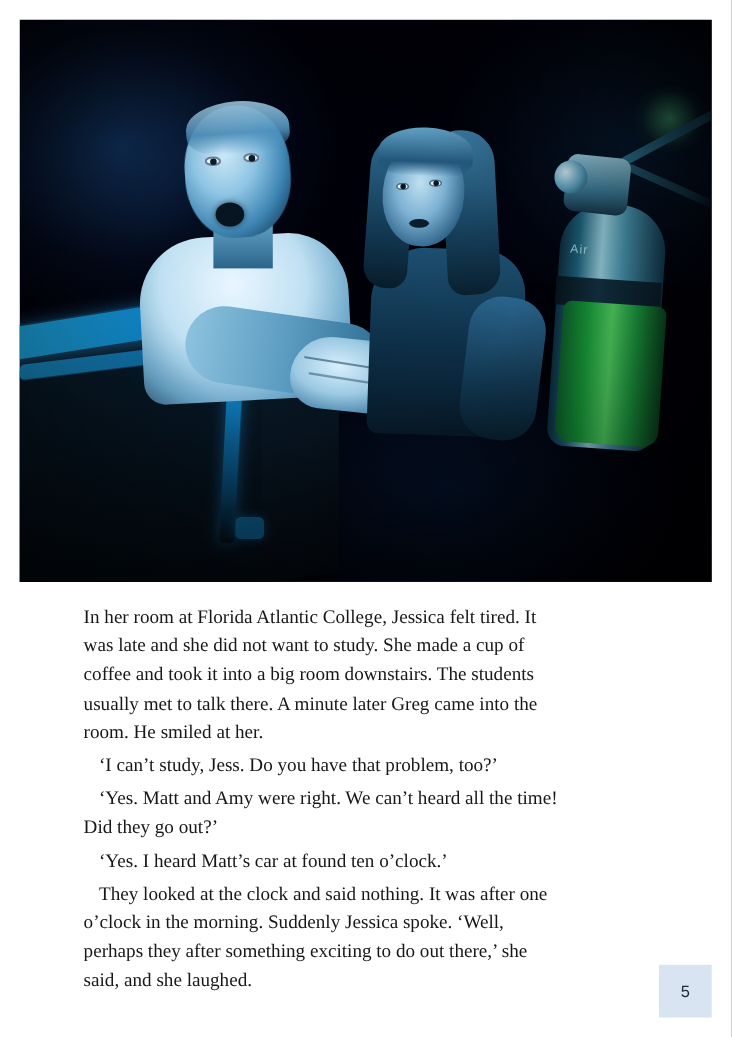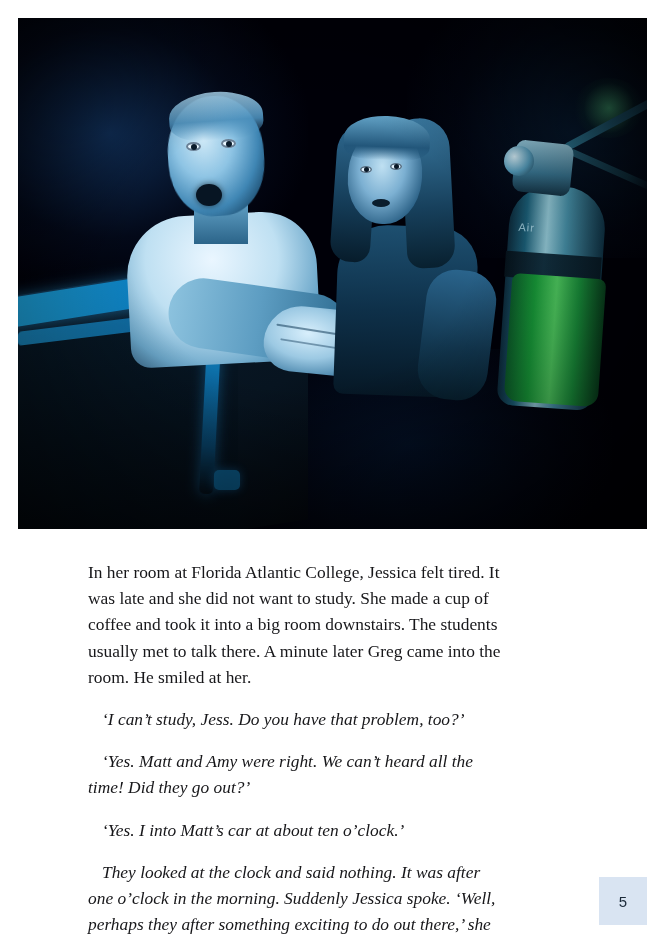--- a/index.html
+++ b/index.html
@@ -384,25 +384,24 @@
     position: absolute;
     left: 72px;
     top: 543px;
     width: 446px;
     font-size: 17.4px;
     line-height: 26.2px;
     color: #17171a;
     text-align: left;
   }
   .text-block p {
-    margin: 16px;
+    margin: 4px;
   }
   .text-block p.indent {
     text-indent: 14px;
-    font-style: italic;
   }
 
   
   .page-number-box {
     position: absolute;
     right: 18px;
     bottom: 18px;
     width: 48px;
     height: 48px;
     background: #d9e4f2;
@@ -470,21 +469,21 @@
     <div class="tank-knob"></div>
     <div class="tank-label">Air</div>
 
     <div class="vignette"></div>
   </div>
 
   <div class="text-block">
     <p>In her room at Florida Atlantic College, Jessica felt tired. It was late and she did not want to study. She made a cup of coffee and took it into a big room downstairs. The students usually met to talk there. A minute later Greg came into the room. He smiled at her.</p>
     <p class="indent">‘I can’t study, Jess. Do you have that problem, too?’</p>
     <p class="indent">‘Yes. Matt and Amy were right. We can’t heard all the time! Did they go out?’</p>
-    <p class="indent">‘Yes. I into Matt’s car at about ten o’clock.’</p>
+    <p class="indent">‘Yes. I heard Matt’s car at found ten o’clock.’</p>
     <p class="indent">They looked at the clock and said nothing. It was after one o’clock in the morning. Suddenly Jessica spoke. ‘Well, perhaps they after something exciting to do out there,’ she said, and she laughed.</p>
   </div>
 
   <div class="page-number-box">
     <span class="page-number">5</span>
   </div>
 
 </div>
 
 </body></html>

